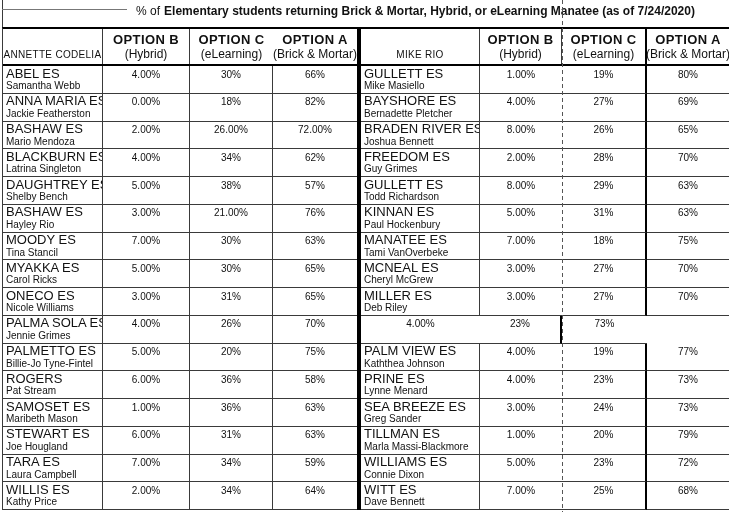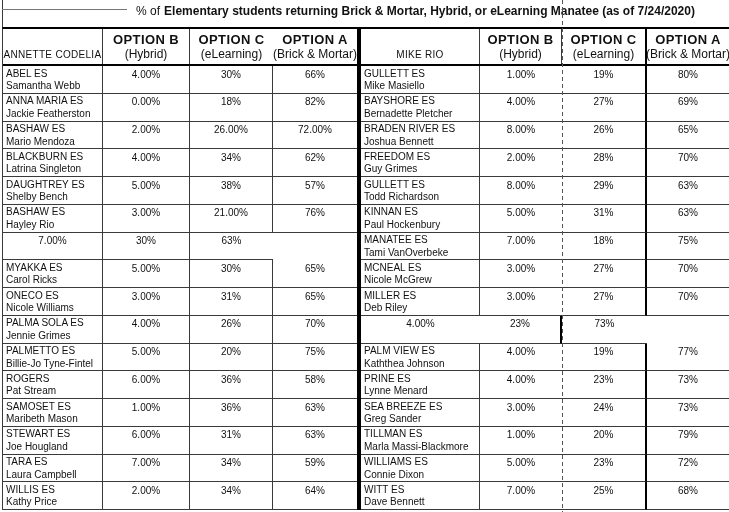--- a/index.html
+++ b/index.html
@@ -43,21 +43,21 @@
   .tbl-right .trow .cell.b { border-right: none; }
 
   .leader-cell { display:flex; align-items:flex-end; justify-content:center;
                  padding-bottom:4px; font-size:10px; letter-spacing:0.3px; white-space:nowrap; }
   .opt-cell { display:flex; flex-direction:column; align-items:center;
               justify-content:space-between; padding:3px 0 4px; }
   .opt-label { font-weight:700; font-size:13px; letter-spacing:0.4px; white-space:nowrap; }
   .opt-sub   { font-size:12px; white-space:nowrap; }
 
   .name-cell { padding: 1.5px 0 0 3px; }
-  .school    { font-size: 10px; line-height: 12.5px; white-space: nowrap; }
+  .school    { font-size: 13px; line-height: 12.5px; white-space: nowrap; }
   .principal { font-size: 10px; line-height: 12.5px; white-space: nowrap; }
   .val { font-size: 10px; text-align: center; padding-top: 2.5px; }
 
   .page-break {
     position: absolute; left: 562px; top: 0; width: 1px; height: 512px; z-index: 10;
     background-image: repeating-linear-gradient(to bottom, #555 0px, #555 4px, transparent 4px, transparent 7px);
   }
 </style>
 </head>
 <body>
@@ -140,20 +140,24 @@
     <div class="cell name-cell">
       <div class="school">BASHAW ES</div>
       <div class="principal">Hayley Rio</div>
     </div>
     <div class="cell b val">3.00%</div>
     <div class="cell c val">21.00%</div>
     <div class="cell a val">76%</div>
   </div>
 
   <div class="trow">
+    <div class="cell name-cell">
+      <div class="school">MOODY ES</div>
+      <div class="principal">Tina Stancil</div>
+    </div>
     <div class="cell b val">7.00%</div>
     <div class="cell c val">30%</div>
     <div class="cell a val">63%</div>
   </div>
 
   <div class="trow">
     <div class="cell name-cell">
       <div class="school">MYAKKA ES</div>
       <div class="principal">Carol Ricks</div>
     </div>
@@ -327,21 +331,21 @@
       <div class="principal">Tami VanOverbeke</div>
     </div>
     <div class="cell b val">7.00%</div>
     <div class="cell c val">18%</div>
     <div class="cell a val">75%</div>
   </div>
 
   <div class="trow">
     <div class="cell name-cell">
       <div class="school">MCNEAL ES</div>
-      <div class="principal">Nicole McGrew</div>
+      <div class="principal">Cheryl McGrew</div>
     </div>
     <div class="cell b val">3.00%</div>
     <div class="cell c val">27%</div>
     <div class="cell a val">70%</div>
   </div>
 
   <div class="trow">
     <div class="cell name-cell">
       <div class="school">MILLER ES</div>
       <div class="principal">Deb Riley</div>

